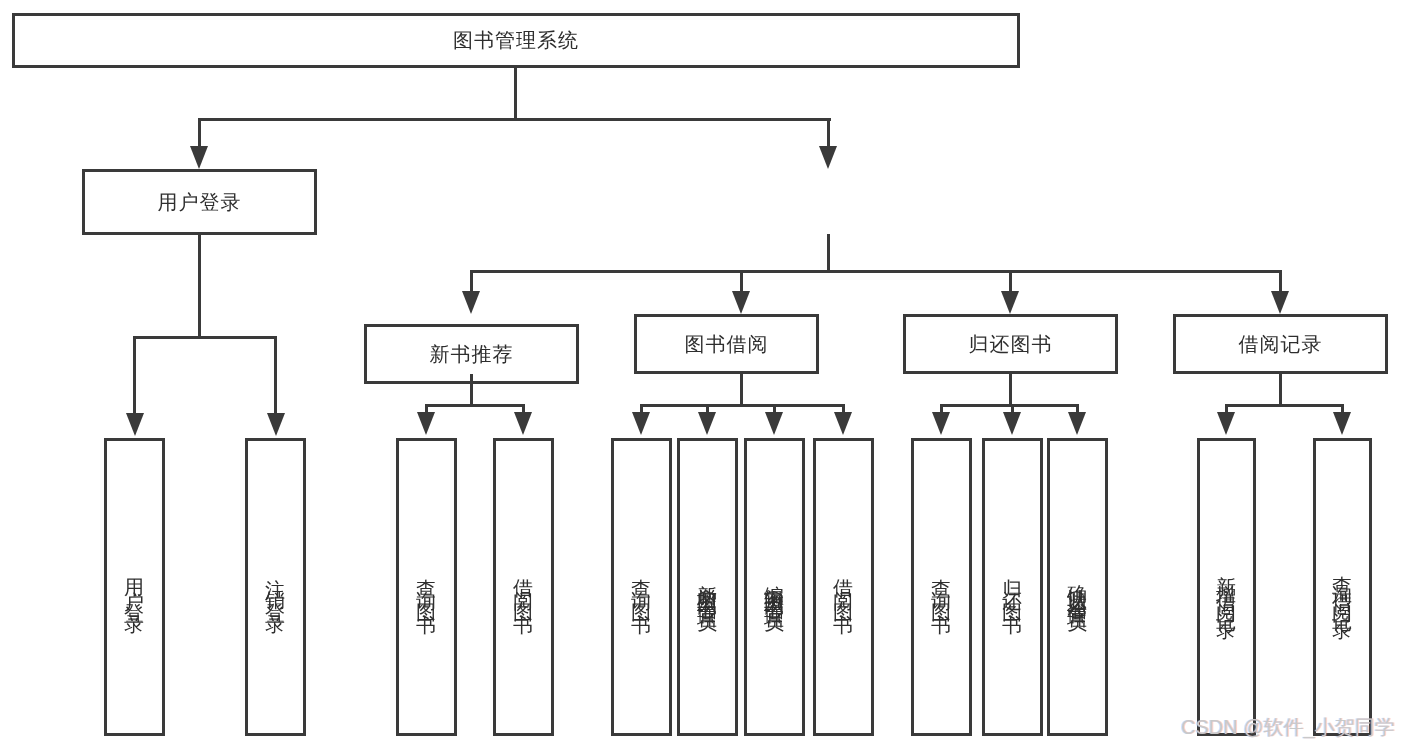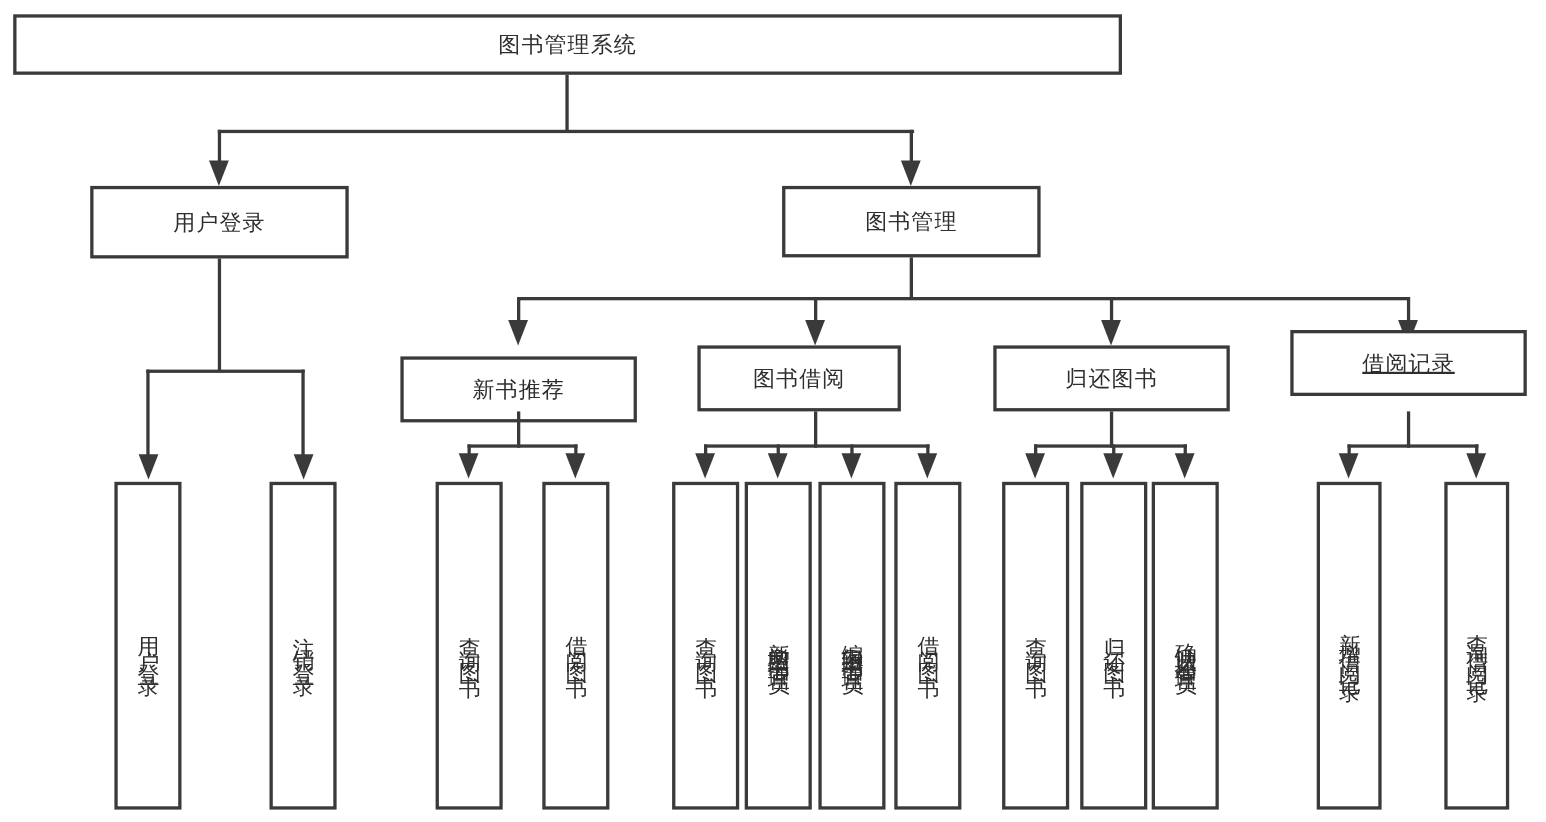--- a/index.html
+++ b/index.html
@@ -59,21 +59,20 @@
   <div class="box" style="left:12px;top:13px;width:1008px;height:55px;">图书管理系统</div>
 
   <div class="vline" style="left:514px;top:68px;height:52px;"></div>
   <div class="hline" style="left:198px;top:118px;width:633px;"></div>
   <div class="vline" style="left:198px;top:118px;height:30px;"></div>
   <div class="vline" style="left:827px;top:118px;height:30px;"></div>
   <div class="arrow" style="left:190px;top:146px;"></div>
   <div class="arrow" style="left:819px;top:146px;"></div>
 
   <div class="box" style="left:82px;top:169px;width:235px;height:66px;">用户登录</div>
-  <div class="box" style="left:711px;top:169px;width:235px;height:65px;">图书管理</div>
 
   <div class="vline" style="left:198px;top:235px;height:103px;"></div>
   <div class="hline" style="left:133px;top:336px;width:144px;"></div>
   <div class="vline" style="left:133px;top:336px;height:78px;"></div>
   <div class="vline" style="left:274px;top:336px;height:78px;"></div>
   <div class="arrow" style="left:126px;top:413px;"></div>
   <div class="arrow" style="left:267px;top:413px;"></div>
 
   <div class="vline" style="left:827px;top:234px;height:38px;"></div>
   <div class="hline" style="left:470px;top:270px;width:811px;"></div>
@@ -82,21 +81,21 @@
   <div class="vline" style="left:1009px;top:270px;height:23px;"></div>
   <div class="vline" style="left:1279px;top:270px;height:23px;"></div>
   <div class="arrow" style="left:462px;top:291px;"></div>
   <div class="arrow" style="left:732px;top:291px;"></div>
   <div class="arrow" style="left:1001px;top:291px;"></div>
   <div class="arrow" style="left:1271px;top:291px;"></div>
 
   <div class="box" style="left:364px;top:324px;width:215px;height:60px;">新书推荐</div>
   <div class="box" style="left:634px;top:314px;width:185px;height:60px;">图书借阅</div>
   <div class="box" style="left:903px;top:314px;width:215px;height:60px;">归还图书</div>
-  <div class="box" style="left:1173px;top:300px;width:215px;height:60px;text-decoration:underline;">借阅记录</div>
+  <div class="box" style="left:1173px;top:314px;width:215px;height:60px;">借阅记录</div>
 
   <div class="vline" style="left:470px;top:374px;height:33px;"></div>
   <div class="hline" style="left:425px;top:404px;width:100px;"></div>
   <div class="vline" style="left:425px;top:404px;height:10px;"></div>
   <div class="vline" style="left:522px;top:404px;height:10px;"></div>
   <div class="arrow" style="left:417px;top:412px;"></div>
   <div class="arrow" style="left:514px;top:412px;"></div>
 
   <div class="vline" style="left:740px;top:374px;height:33px;"></div>
   <div class="hline" style="left:640px;top:404px;width:205px;"></div>
@@ -136,14 +135,15 @@
   <div class="box vbox ls10" style="left:744px;top:438px;width:61px;height:298px;">编辑图书（管理员）</div>
   <div class="box vbox" style="left:813px;top:438px;width:61px;height:298px;">借阅图书</div>
 
   <div class="box vbox" style="left:911px;top:438px;width:61px;height:298px;">查询图书</div>
   <div class="box vbox" style="left:982px;top:438px;width:61px;height:298px;">归还图书</div>
   <div class="box vbox ls10" style="left:1047px;top:438px;width:61px;height:298px;">确认归还（管理员）</div>
 
   <div class="box vbox ls6" style="left:1197px;top:438px;width:59px;height:298px;">新增借阅记录</div>
   <div class="box vbox ls6" style="left:1313px;top:438px;width:59px;height:298px;">查询借阅记录</div>
 
+  <div class="watermark">CSDN @软件_小贺同学</div>
 
 </div>
 
 </body></html>

